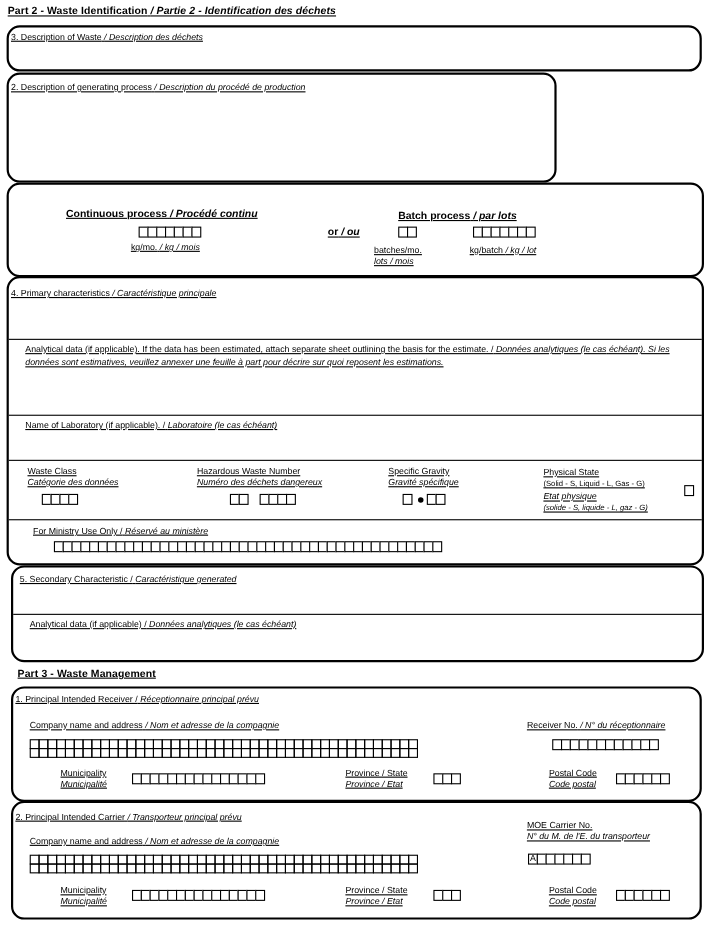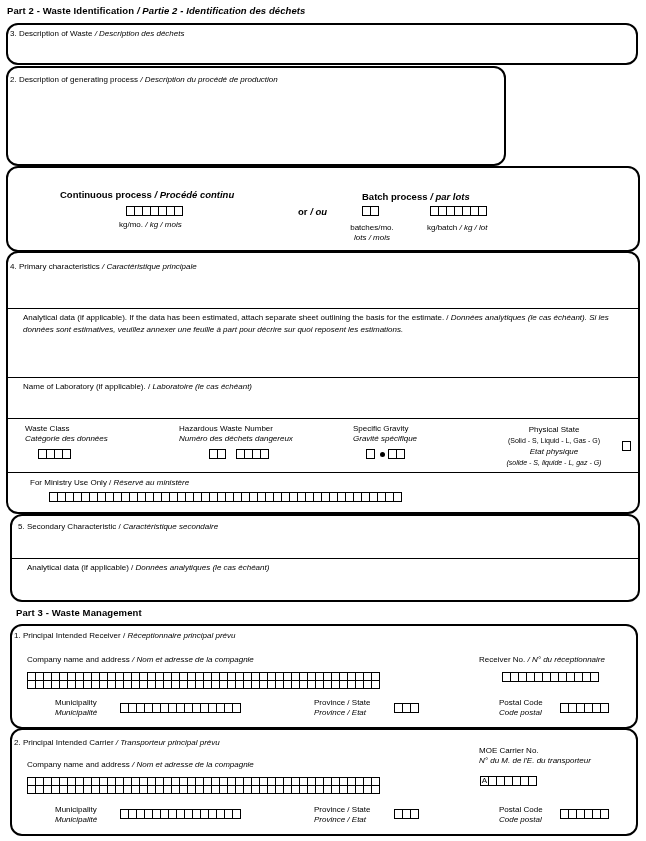--- a/index.html
+++ b/index.html
@@ -1,30 +1,30 @@
 <!DOCTYPE html>
 <html><head>
 <meta charset="utf-8">
 <style>
   * { box-sizing: border-box; margin: 0; padding: 0; }
   html, body { width: 646px; height: 841px; background: #ffffff; overflow: hidden; }
   body { font-family: "Liberation Sans", sans-serif; color: #000; font-size: 8px; position: relative; }
-  .abs { position: absolute; }
+  .abs { position: absolute; text-decoration: underline; }
   .part-title { font-weight: bold; font-size: 9.5px; letter-spacing: 0.1px; }
   .part-title i { font-style: italic; }
   .panel { position: absolute; border: 2px solid #000; border-radius: 12px; background: #fff; }
   .lbl { font-size: 8px; white-space: nowrap; line-height: 10px; }
   .it { font-style: italic; }
   .hr { position: absolute; height: 1px; background: #000; }
   .boxes { position: absolute; display: flex; }
   .boxes .b { width: 9px; height: 10px; border: 1px solid #000; margin-right: -1px; background: #fff; font-size: 8px; line-height: 8px; text-align: center; }
   .grid2 { position: absolute; display: grid; }
   .grid2 .b { width: 9px; height: 9px; border: 1px solid #000; margin-right: -1px; margin-bottom: -1px; }
   .bold-lbl { font-weight: bold; font-size: 9.5px; white-space: nowrap; }
-  .center { text-align: center; }
+  .center { }
   .dot { position: absolute; width: 5px; height: 5px; border-radius: 50%; background: #000; }
 </style>
 </head>
 <body>
 
 <div class="abs part-title" style="left:7px; top:5px;">
   <span>Part 2 - Waste Identification</span>
   <i>/ Partie 2 - Identification des déchets</i>
 </div>
 
@@ -213,21 +213,21 @@
       <div class="b"></div>
       <div class="b"></div>
       <div class="b"></div>
       <div class="b"></div>
     </div>
 </div>
 
 <div class="panel" style="left:10px; top:514px; width:630px; height:88px;">
   <div class="abs lbl" style="left:6px; top:6px;">
     <span>5. Secondary Characteristic /</span>
-    <span class="it">Caractéristique secondaire</span>
+    <span class="it">Caractéristique generated</span>
   </div>
   <div class="abs" style="left:0; top:0; width:626px; height:42px;"></div>
   <div class="hr" style="left:0; top:42px; width:626px;"></div>
   <div class="abs lbl" style="left:15px; top:47px;">
     <span>Analytical data (if applicable) /</span>
     <span class="it">Données analytiques (le cas échéant)</span>
   </div>
   <div class="abs" style="left:0; top:43px; width:626px; height:41px;"></div>
 </div>
 

